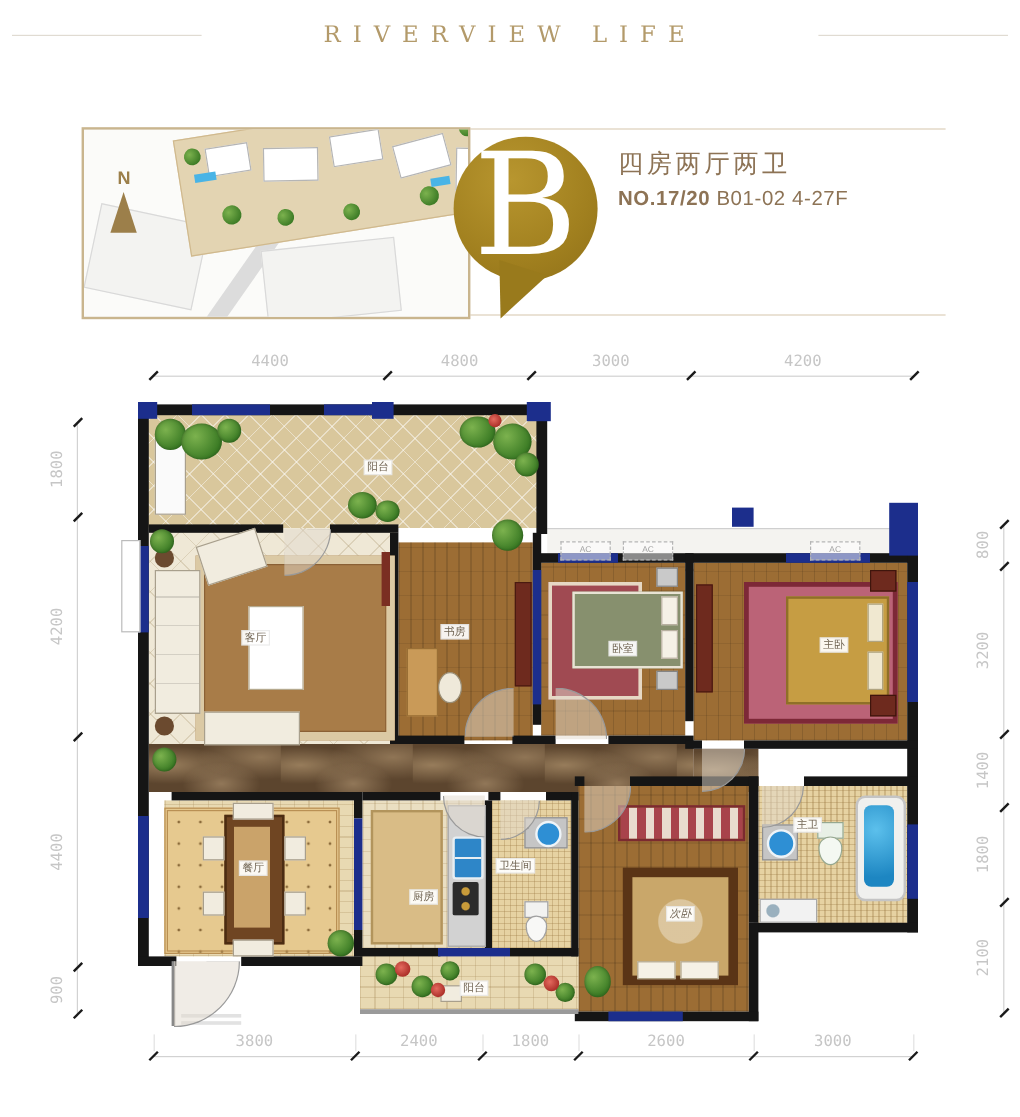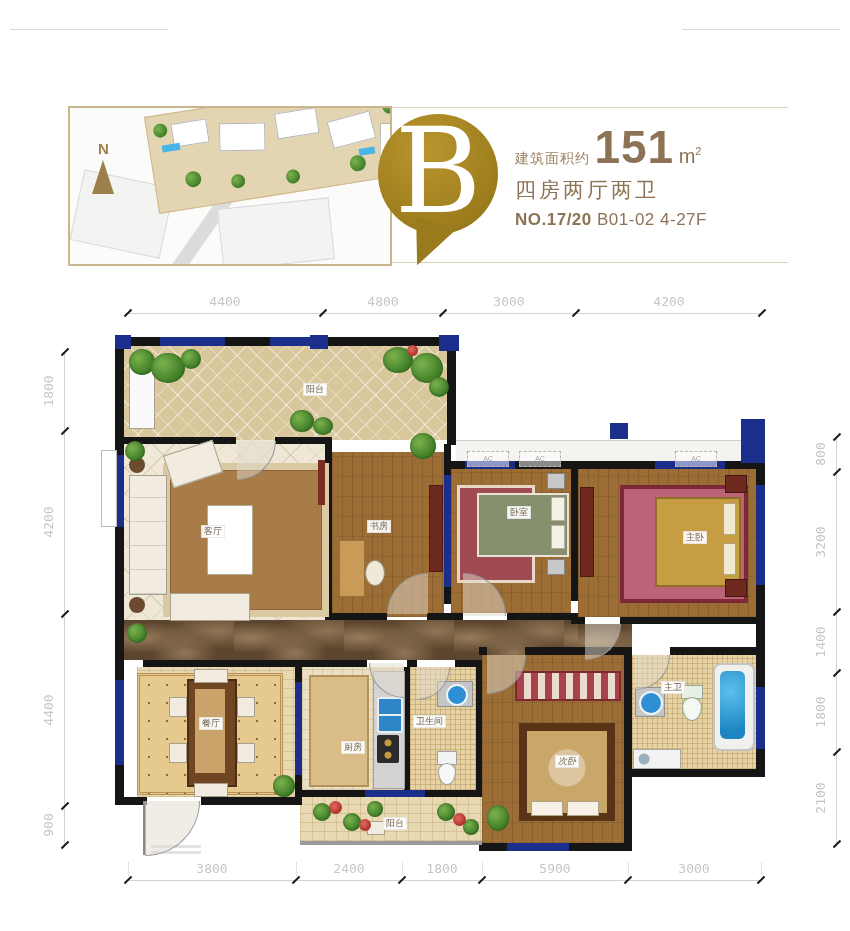--- a/index.html
+++ b/index.html
@@ -86,20 +86,21 @@
   .cream{background:#f1ecdf;border:1px solid #a89f8c;}
   .furn{position:absolute;z-index:10;}
 </style>
 </head>
 <body>
 
 <div class="page">
 
   <div class="hdr-line" style="left:10px;width:158px;"></div>
   <div class="hdr-line" style="left:682px;width:158px;"></div>
+  <div class="hdr-title">RIVERVIEW LIFE</div>
 
   <div class="rule" style="left:390px;top:107px;width:398px;"></div>
   <div class="rule" style="left:390px;top:262px;width:398px;"></div>
 
   <div class="thumb">
     <div class="street" style="left:150px;top:-10px;width:14px;height:200px;transform:rotate(35deg);"></div>
     <div class="street" style="left:215px;top:-20px;width:10px;height:120px;transform:rotate(55deg);"></div>
     <div class="ghost" style="left:6px;top:70px;width:90px;height:70px;transform:rotate(12deg);"></div>
     <div class="ghost" style="left:150px;top:95px;width:110px;height:60px;transform:rotate(-6deg);"></div>
     <div class="band">
@@ -119,25 +120,20 @@
     </div>
     <div class="compass-n">N</div>
     <div class="compass-arrow"></div>
   </div>
 
   <div class="badge"></div>
   <div class="badge-tail"></div>
   <div class="badge-letter">B</div>
 
   <div class="specs">
-    <div>
-      <span class="area-label">建筑面积约</span>
-      <span class="area-value">151</span>
-      <span class="area-unit"><span>m</span><sup style="font-size:11px;">2</sup></span>
-    </div>
     <div class="layout-line">四房两厅两卫</div>
     <div class="no-line">
       <span class="no-bold">NO.17/20</span>
       <span>B01-02 4-27F</span>
     </div>
   </div>
 
   <div class="dimline" style="left:128px;top:313px;width:634px;height:1px;"></div>
   <div class="tick" style="left:123px;top:312px;"></div>
     <div class="tick" style="left:318px;top:312px;"></div>
@@ -158,21 +154,21 @@
     <div class="ext" style="left:761px;top:862px;width:1px;height:14px;"></div>
   <div class="tick" style="left:123px;top:879px;"></div>
     <div class="tick" style="left:291px;top:879px;"></div>
   <div class="tick" style="left:397px;top:879px;"></div>
     <div class="tick" style="left:477px;top:879px;"></div>
   <div class="tick" style="left:623px;top:879px;"></div>
     <div class="tick" style="left:756px;top:879px;"></div>
   <div class="dimlabel" style="left:212px;top:861px;">3800</div>
   <div class="dimlabel" style="left:349px;top:861px;">2400</div>
   <div class="dimlabel" style="left:442px;top:861px;">1800</div>
-  <div class="dimlabel" style="left:555px;top:861px;">5900</div>
+  <div class="dimlabel" style="left:555px;top:861px;">2600</div>
   <div class="dimlabel" style="left:694px;top:861px;">3000</div>
 
   <div class="dimline" style="left:64px;top:352px;width:1px;height:493px;"></div>
   <div class="tick" style="left:60px;top:351px;"></div>
     <div class="tick" style="left:60px;top:430px;"></div>
   <div class="tick" style="left:60px;top:613px;"></div>
     <div class="tick" style="left:60px;top:805px;"></div>
   <div class="tick" style="left:60px;top:844px;"></div>
   <div class="dimlabel v" style="left:48px;top:391px;">1800</div>
   <div class="dimlabel v" style="left:48px;top:522px;">4200</div>
@@ -367,21 +363,21 @@
     <div class="arc" style="left:348px;top:238px;width:42px;height:42px;border-right:1px solid #999;border-top:1px solid #999;border-radius:0 100% 0 0;"></div>
     <div class="arc" style="left:470px;top:289px;width:35px;height:35px;border-right:1px solid #999;border-bottom:1px solid #999;border-radius:0 0 100% 0;"></div>
     <div class="arc" style="left:372px;top:320px;width:38px;height:38px;border-right:1px solid #999;border-bottom:1px solid #999;border-radius:0 0 100% 0;"></div>
     <div class="arc" style="left:520px;top:320px;width:34px;height:34px;border-right:1px solid #999;border-bottom:1px solid #999;border-radius:0 0 100% 0;"></div>
     <div class="arc" style="left:302px;top:332px;width:32px;height:32px;border-right:1px solid #999;border-bottom:1px solid #999;border-radius:0 0 100% 0;"></div>
     <div class="arc" style="left:254px;top:328px;width:34px;height:34px;border-left:1px solid #999;border-bottom:1px solid #999;border-radius:0 0 0 100%;"></div>
 
     <div class="rlabel" style="left:188px;top:48px;">阳台</div>
     <div class="rlabel" style="left:86px;top:190px;">客厅</div>
     <div class="rlabel" style="left:252px;top:185px;">书房</div>
-    <div class="rlabel" style="left:392px;top:171px;">卧室</div>
+    <div class="rlabel" style="left:392px;top:199px;">卧室</div>
     <div class="rlabel" style="left:568px;top:196px;">主卧</div>
     <div class="rlabel" style="left:84px;top:382px;">餐厅</div>
     <div class="rlabel" style="left:226px;top:406px;">厨房</div>
     <div class="rlabel" style="left:298px;top:380px;">卫生间</div>
     <div class="rlabel" style="left:440px;top:420px;font-style:italic;">次卧</div>
     <div class="rlabel" style="left:546px;top:346px;">主卫</div>
     <div class="rlabel" style="left:268px;top:482px;">阳台</div>
   </div>
 </div>
 

